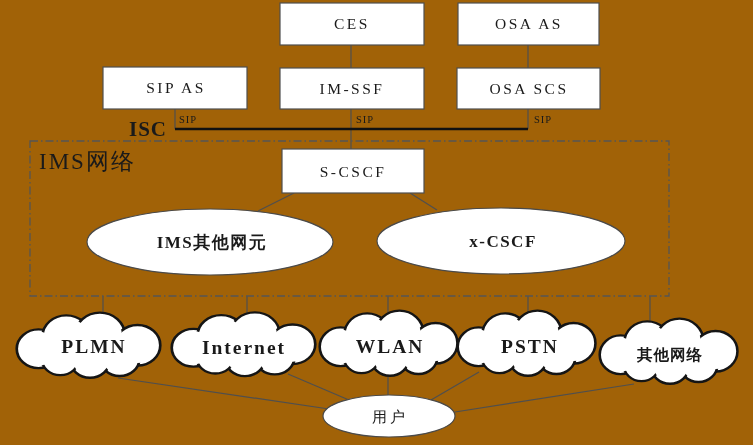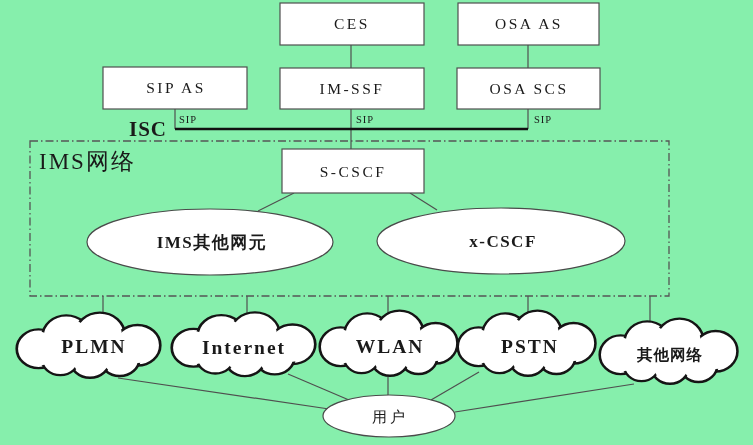--- a/index.html
+++ b/index.html
@@ -1,16 +1,16 @@
 <!DOCTYPE html>
 <html><head>
 <meta charset="utf-8">
 <style>
   html,body{margin:0;padding:0;background:#ffffff;}
-  .canvas{position:relative;width:753px;height:445px;background:#86efac;overflow:hidden;}
+  .canvas{position:relative;width:753px;height:445px;background:#a16207;overflow:hidden;}
   svg{display:block;}
   text{fill:#1a1a1a;font-family:"Liberation Serif","DejaVu Serif",serif;}
   .box{fill:#ffffff;stroke:#4f4f4f;stroke-width:1.2;}
   .ell{fill:#ffffff;stroke:#4a4a4a;stroke-width:1.2;}
   .conn{stroke:#4f4f4f;stroke-width:1.2;fill:none;}
   .bus{stroke:#111111;stroke-width:2.4;fill:none;}
   .dashed{fill:none;stroke:#555555;stroke-width:1.3;stroke-dasharray:8 3 1.5 3;}
   .cs{fill:#ffffff;stroke:#151515;stroke-width:2.7;}
   .cf{fill:#ffffff;stroke:none;}
   .node-label{font-size:15.5px;letter-spacing:2.5px;text-anchor:middle;}

